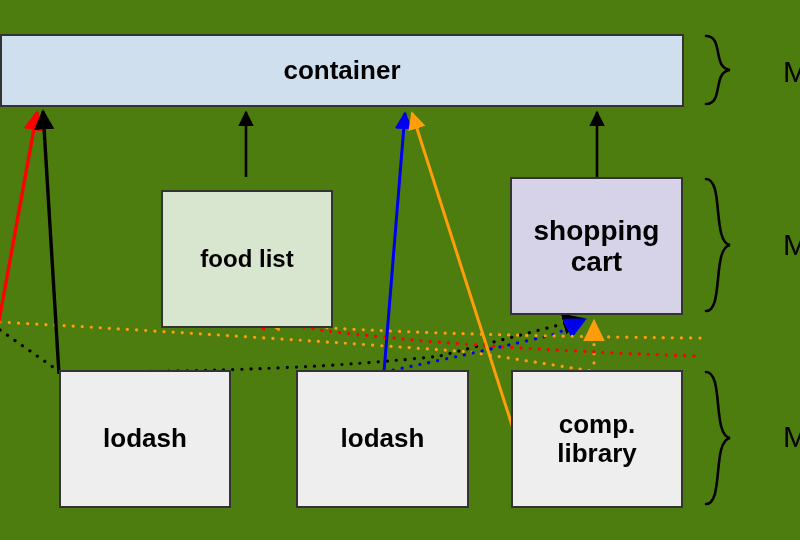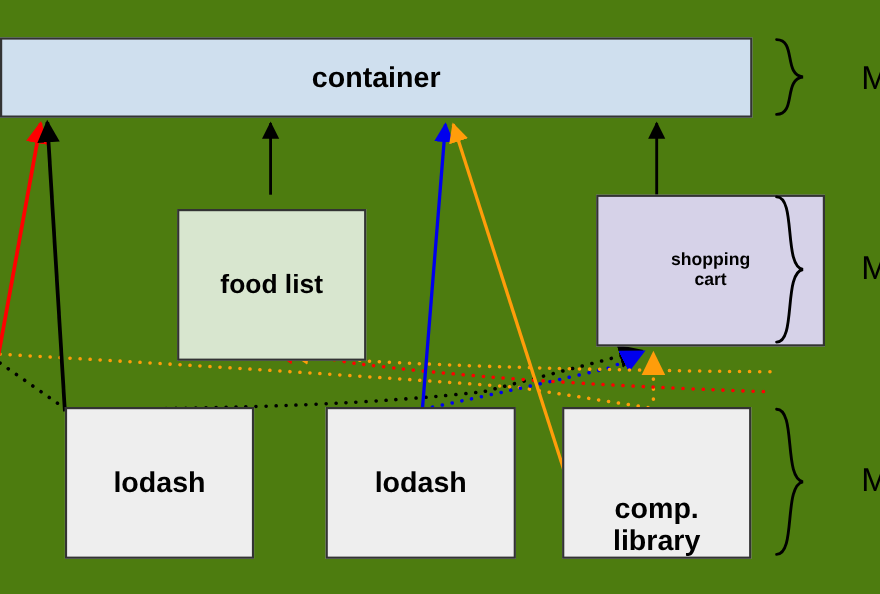--- a/index.html
+++ b/index.html
@@ -109,34 +109,34 @@
   </svg>
 
   <div class="node" style="left:0px; top:34px; width:684px; height:73px; background:#cfdfee; font-size:26px;">
     <span class="node-label">container</span>
   </div>
 
   <div class="node" style="left:161px; top:177px; width:172px; height:138px; background:#d8e6cf; font-size:24px;margin-top:13px;">
     <span class="node-label">food list</span>
   </div>
 
-  <div class="node" style="left:510px; top:177px; width:208px; height:138px; background:#d6d2e8; font-size:16px;margin-left:32px;">
+  <div class="node" style="left:510px; top:177px; width:173px; height:138px; background:#d6d2e8; font-size:28px;">
     <span class="node-label">shopping
 cart</span>
   </div>
 
   <div class="node" style="left:59px; top:370px; width:172px; height:138px; background:#eeeeee; font-size:26px;">
     <span class="node-label">lodash</span>
   </div>
 
   <div class="node" style="left:296px; top:370px; width:173px; height:138px; background:#eeeeee; font-size:26px;">
     <span class="node-label">lodash</span>
   </div>
 
-  <div class="node" style="left:511px; top:370px; width:172px; height:138px; background:#eeeeee; font-size:26px;align-items:flex-end;">
+  <div class="node" style="left:511px; top:370px; width:172px; height:138px; background:#eeeeee; font-size:26px;">
     <span class="node-label">comp.
 library</span>
   </div>
 
   <svg class="layer" viewBox="0 0 800 540" xmlns="http://www.w3.org/2000/svg" style="z-index:7;">
     <path d="M706,36 C724,36 712,68 730,70 C712,72 724,104 706,104" fill="none" stroke="#000000" stroke-width="2.6" stroke-linecap="round"></path>
     <path d="M706,179 C724,179 712,242 730,245 C712,248 724,311 706,311" fill="none" stroke="#000000" stroke-width="2.6" stroke-linecap="round"></path>
     <path d="M706,372 C724,372 712,435 730,438 C712,441 724,504 706,504" fill="none" stroke="#000000" stroke-width="2.6" stroke-linecap="round"></path>
   </svg>
 

